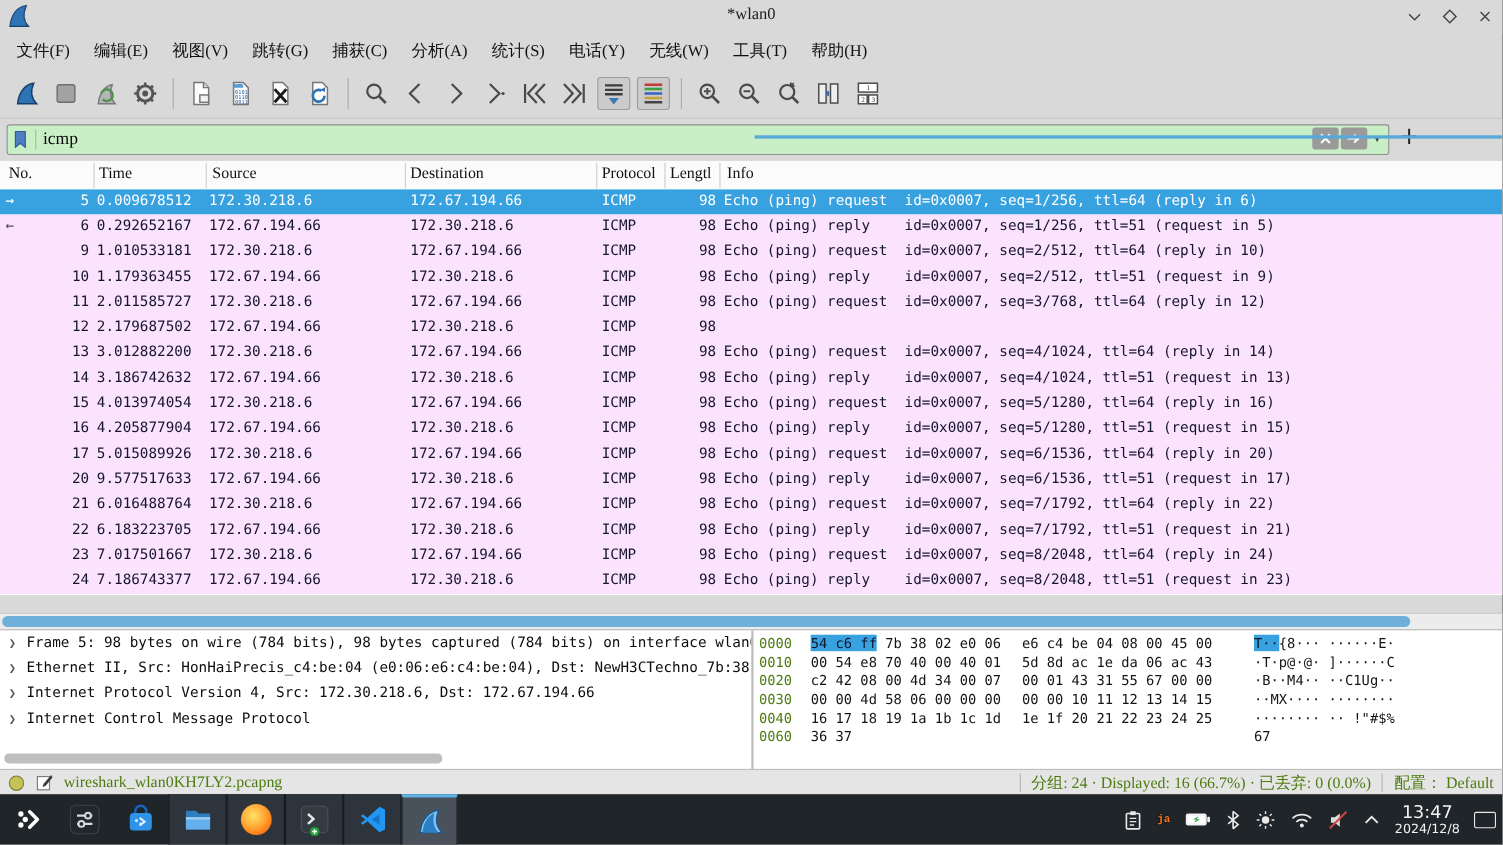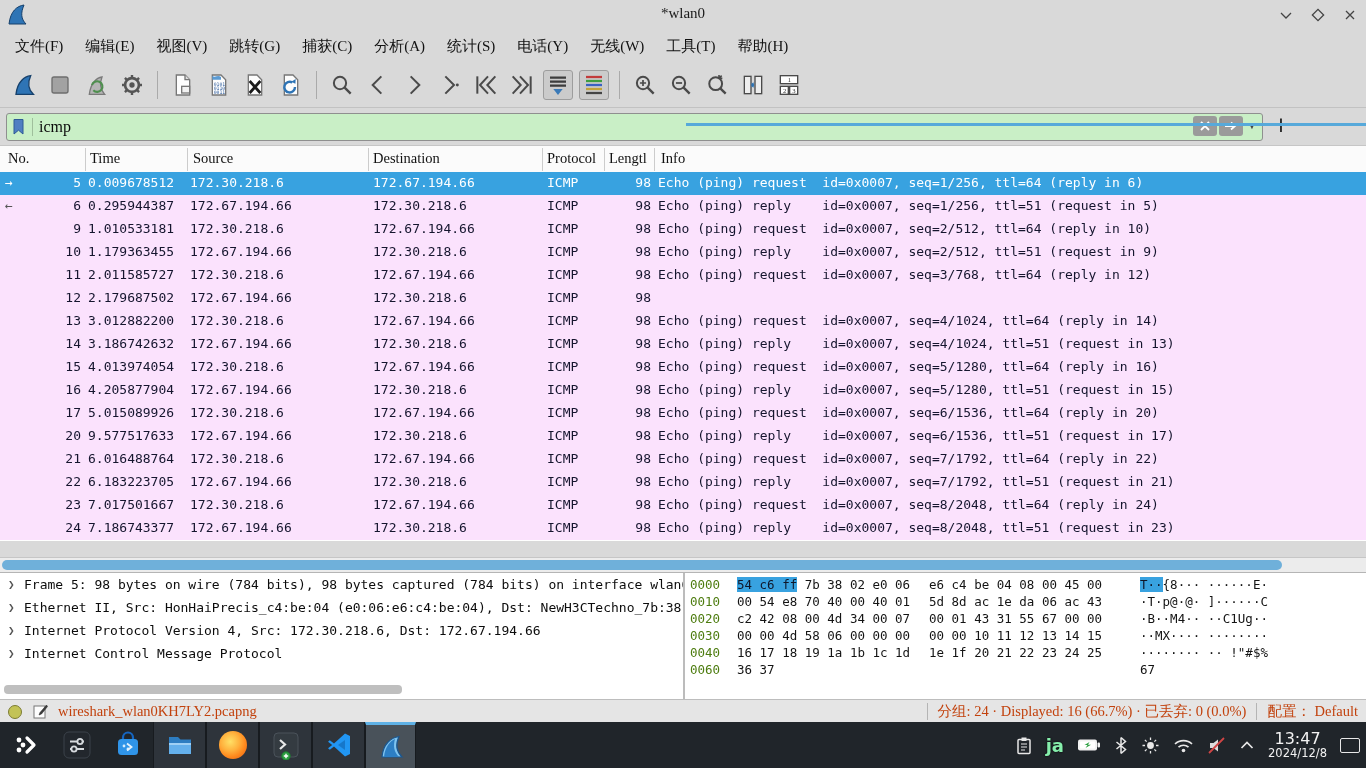--- a/index.html
+++ b/index.html
@@ -62,34 +62,34 @@
   .hexpane{position:absolute;left:686px;top:0;width:680px;height:127px;overflow:hidden;padding-top:3px;box-sizing:border-box;
     font-family:"DejaVu Sans Mono","Liberation Mono",monospace;font-size:12.5px;color:#141414;}
   .hexrow{position:relative;height:17px;line-height:17px;white-space:pre;}
   .hoff{position:absolute;left:4px;color:#4d7c0f;}
   .hg1{position:absolute;left:51px;}
   .hg2{position:absolute;left:243px;}
   .hasc{position:absolute;left:454px;}
   .hl{background:#38a2e0;color:#0f172a;}
   .hexblue{position:absolute;left:686px;top:123px;width:680px;height:3px;background:#57a9da;}
   
-  .statusbar{position:absolute;left:0;top:699px;width:1366px;height:23px;background:#e5e5e5;border-top:1px solid #bdbdbd;font-size:14.5px;color:#c2410c;}
+  .statusbar{position:absolute;left:0;top:699px;width:1366px;height:23px;background:#e5e5e5;border-top:1px solid #bdbdbd;font-size:14.5px;color:#4d7c0f;}
   .sb-left{position:absolute;left:8px;top:0;height:23px;display:flex;align-items:center;gap:10px;}
   .sb-right{position:absolute;right:8px;top:0;height:23px;display:flex;align-items:center;gap:10px;}
   .sbsep{width:1px;height:17px;background:#b4b4b4;}
   .expert{width:14px;height:14px;border-radius:50%;background:#c3c356;border:1px solid #7c7c33;box-sizing:border-box;}
   
   .taskbar{position:absolute;left:0;top:722px;width:1366px;height:46px;background:#20252a;font-family:"DejaVu Sans",sans-serif;}
   .tb-left{position:absolute;left:0;top:0;height:46px;display:flex;align-items:stretch;}
   .tile{width:51px;display:flex;align-items:center;justify-content:center;}
   .tile.open{background:#2e343b;border-left:1px solid #171b1f;border-right:1px solid #171b1f;}
   .tile.active{background:#49525a;border-top:3px solid #5fb2e6;box-sizing:border-box;}
   .tray{position:absolute;right:6px;top:0;height:46px;display:flex;align-items:center;gap:13px;}
   .trayic{display:flex;align-items:center;justify-content:center;}
-  .ime{color:#86efac;font-weight:bold;font-size:18px;text-shadow:0 0 2px #000;}
+  .ime{color:#f97316;font-weight:bold;font-size:10px;text-shadow:0 0 2px #000;font-family:Liberation Mono, monospace;}
   .clock{text-align:center;color:#f2f2f2;line-height:1.05;}
   .clock .t{font-size:16px;}
   .clock .d{font-size:11.5px;}
   .showdesk{width:20px;height:15px;border:1.5px solid #e8e8e8;border-radius:2px;box-sizing:border-box;}
 </style>
 </head>
 <body>
 
 <div class="screen">
 
@@ -333,21 +333,21 @@
         <span class="ctime">0.009678512</span>
         <span class="csrc">172.30.218.6</span>
         <span class="cdst">172.67.194.66</span>
         <span class="cproto">ICMP</span>
         <span class="clen">98</span>
         <span class="cinfo">Echo (ping) request  id=0x0007, seq=1/256, ttl=64 (reply in 6)</span>
       </div>
       <div class="prow">
         <span class="cdir">←</span>
         <span class="cno">6</span>
-        <span class="ctime">0.295944387</span>
+        <span class="ctime">0.292652167</span>
         <span class="csrc">172.67.194.66</span>
         <span class="cdst">172.30.218.6</span>
         <span class="cproto">ICMP</span>
         <span class="clen">98</span>
         <span class="cinfo">Echo (ping) reply    id=0x0007, seq=1/256, ttl=51 (request in 5)</span>
       </div>
       <div class="prow">
         <span class="cdir"></span>
         <span class="cno">9</span>
         <span class="ctime">1.010533181</span>

